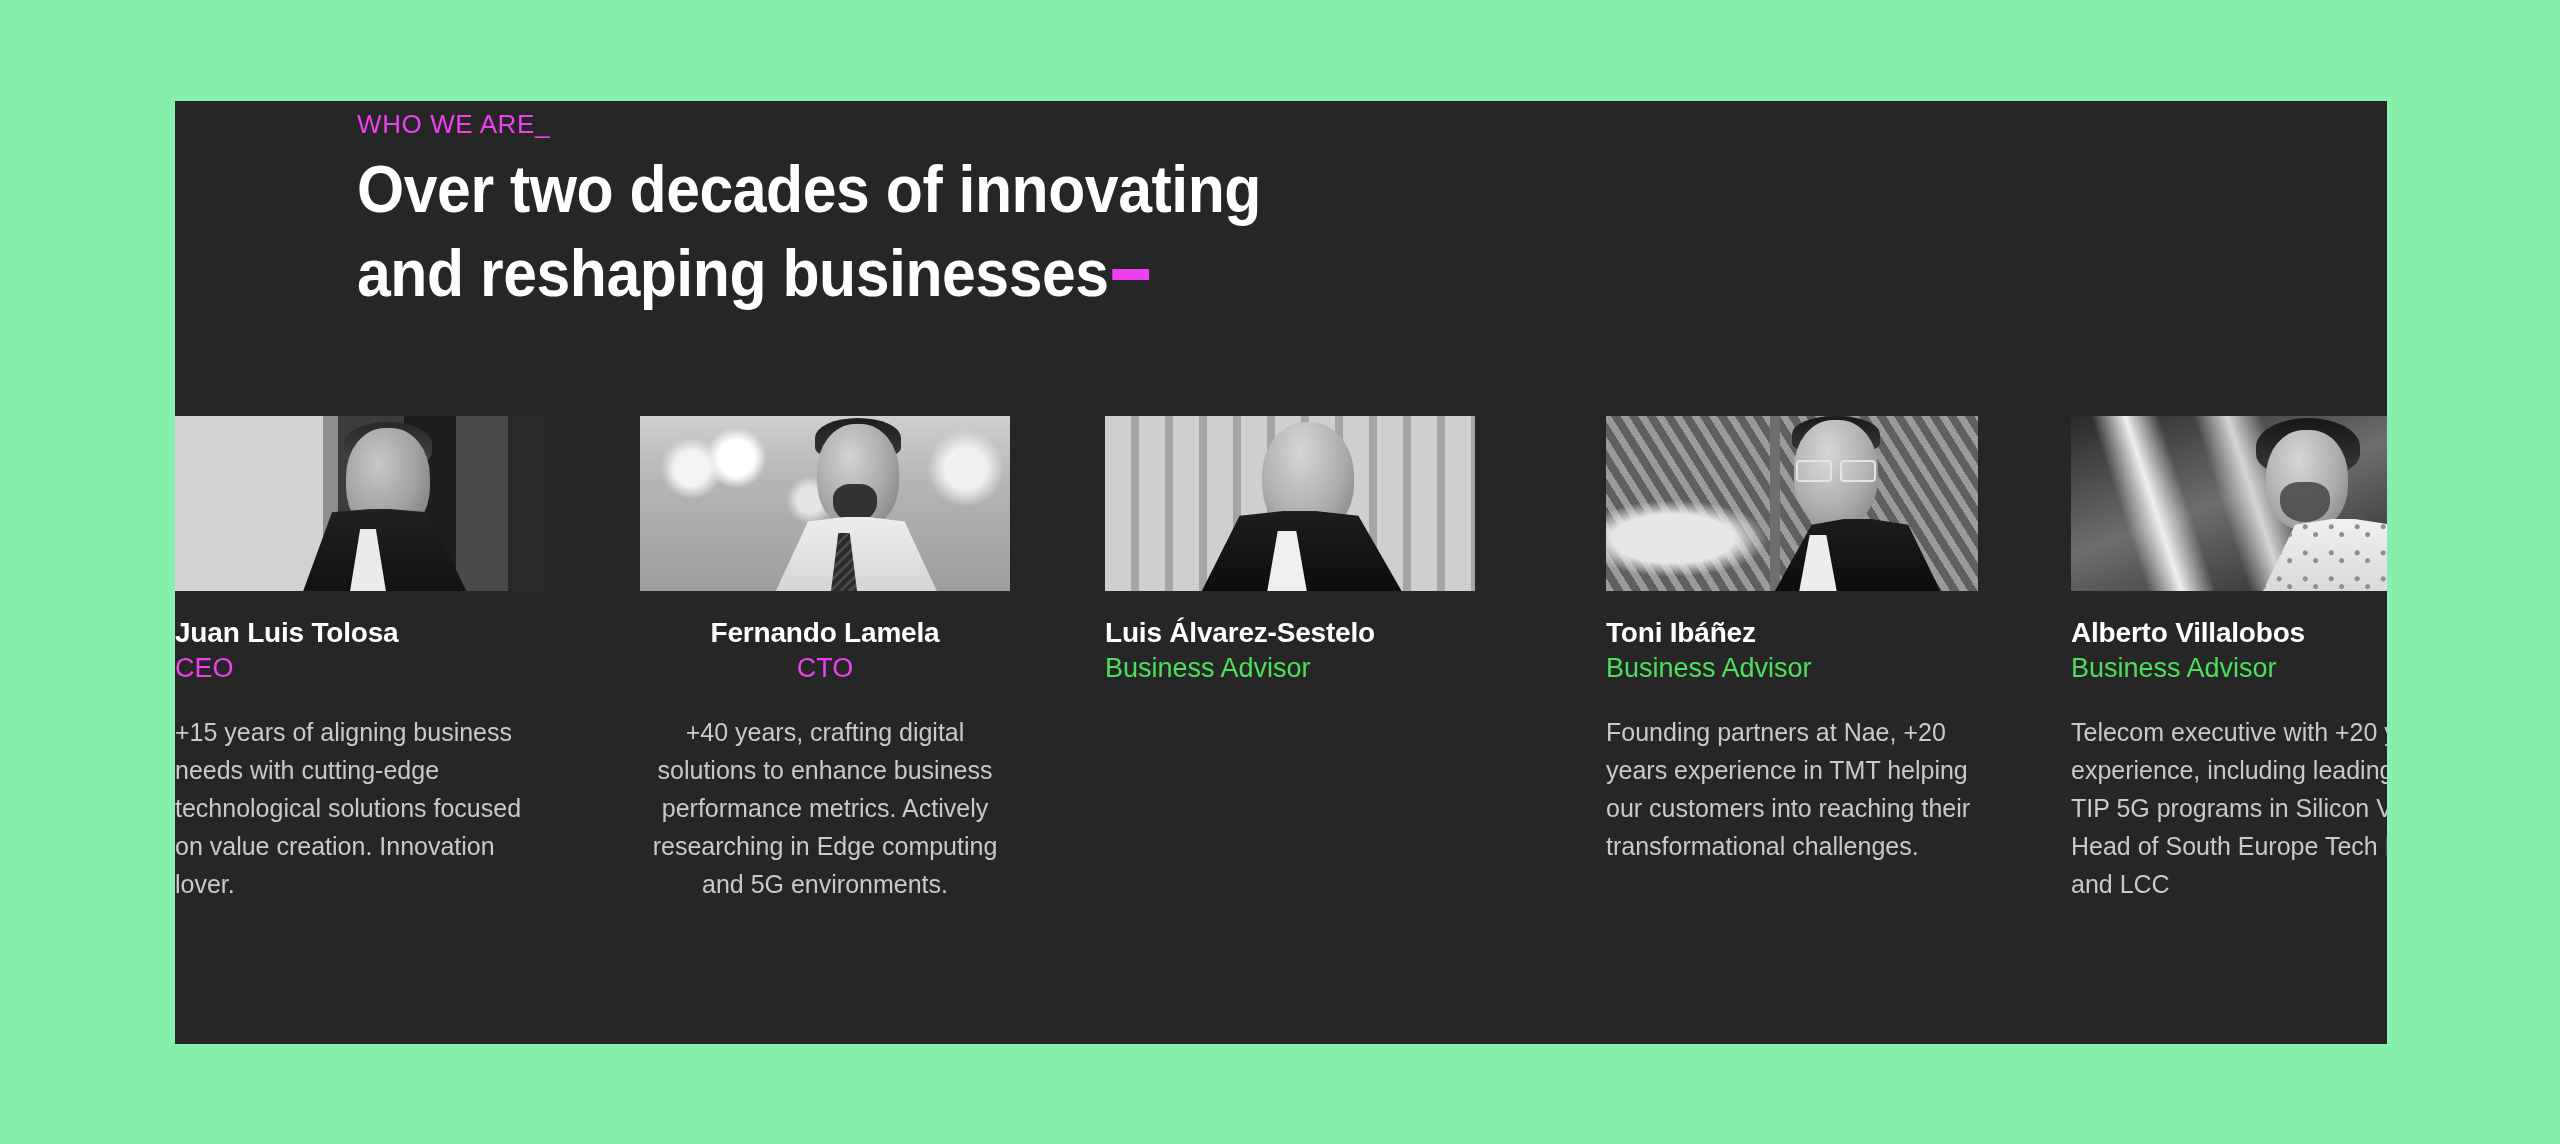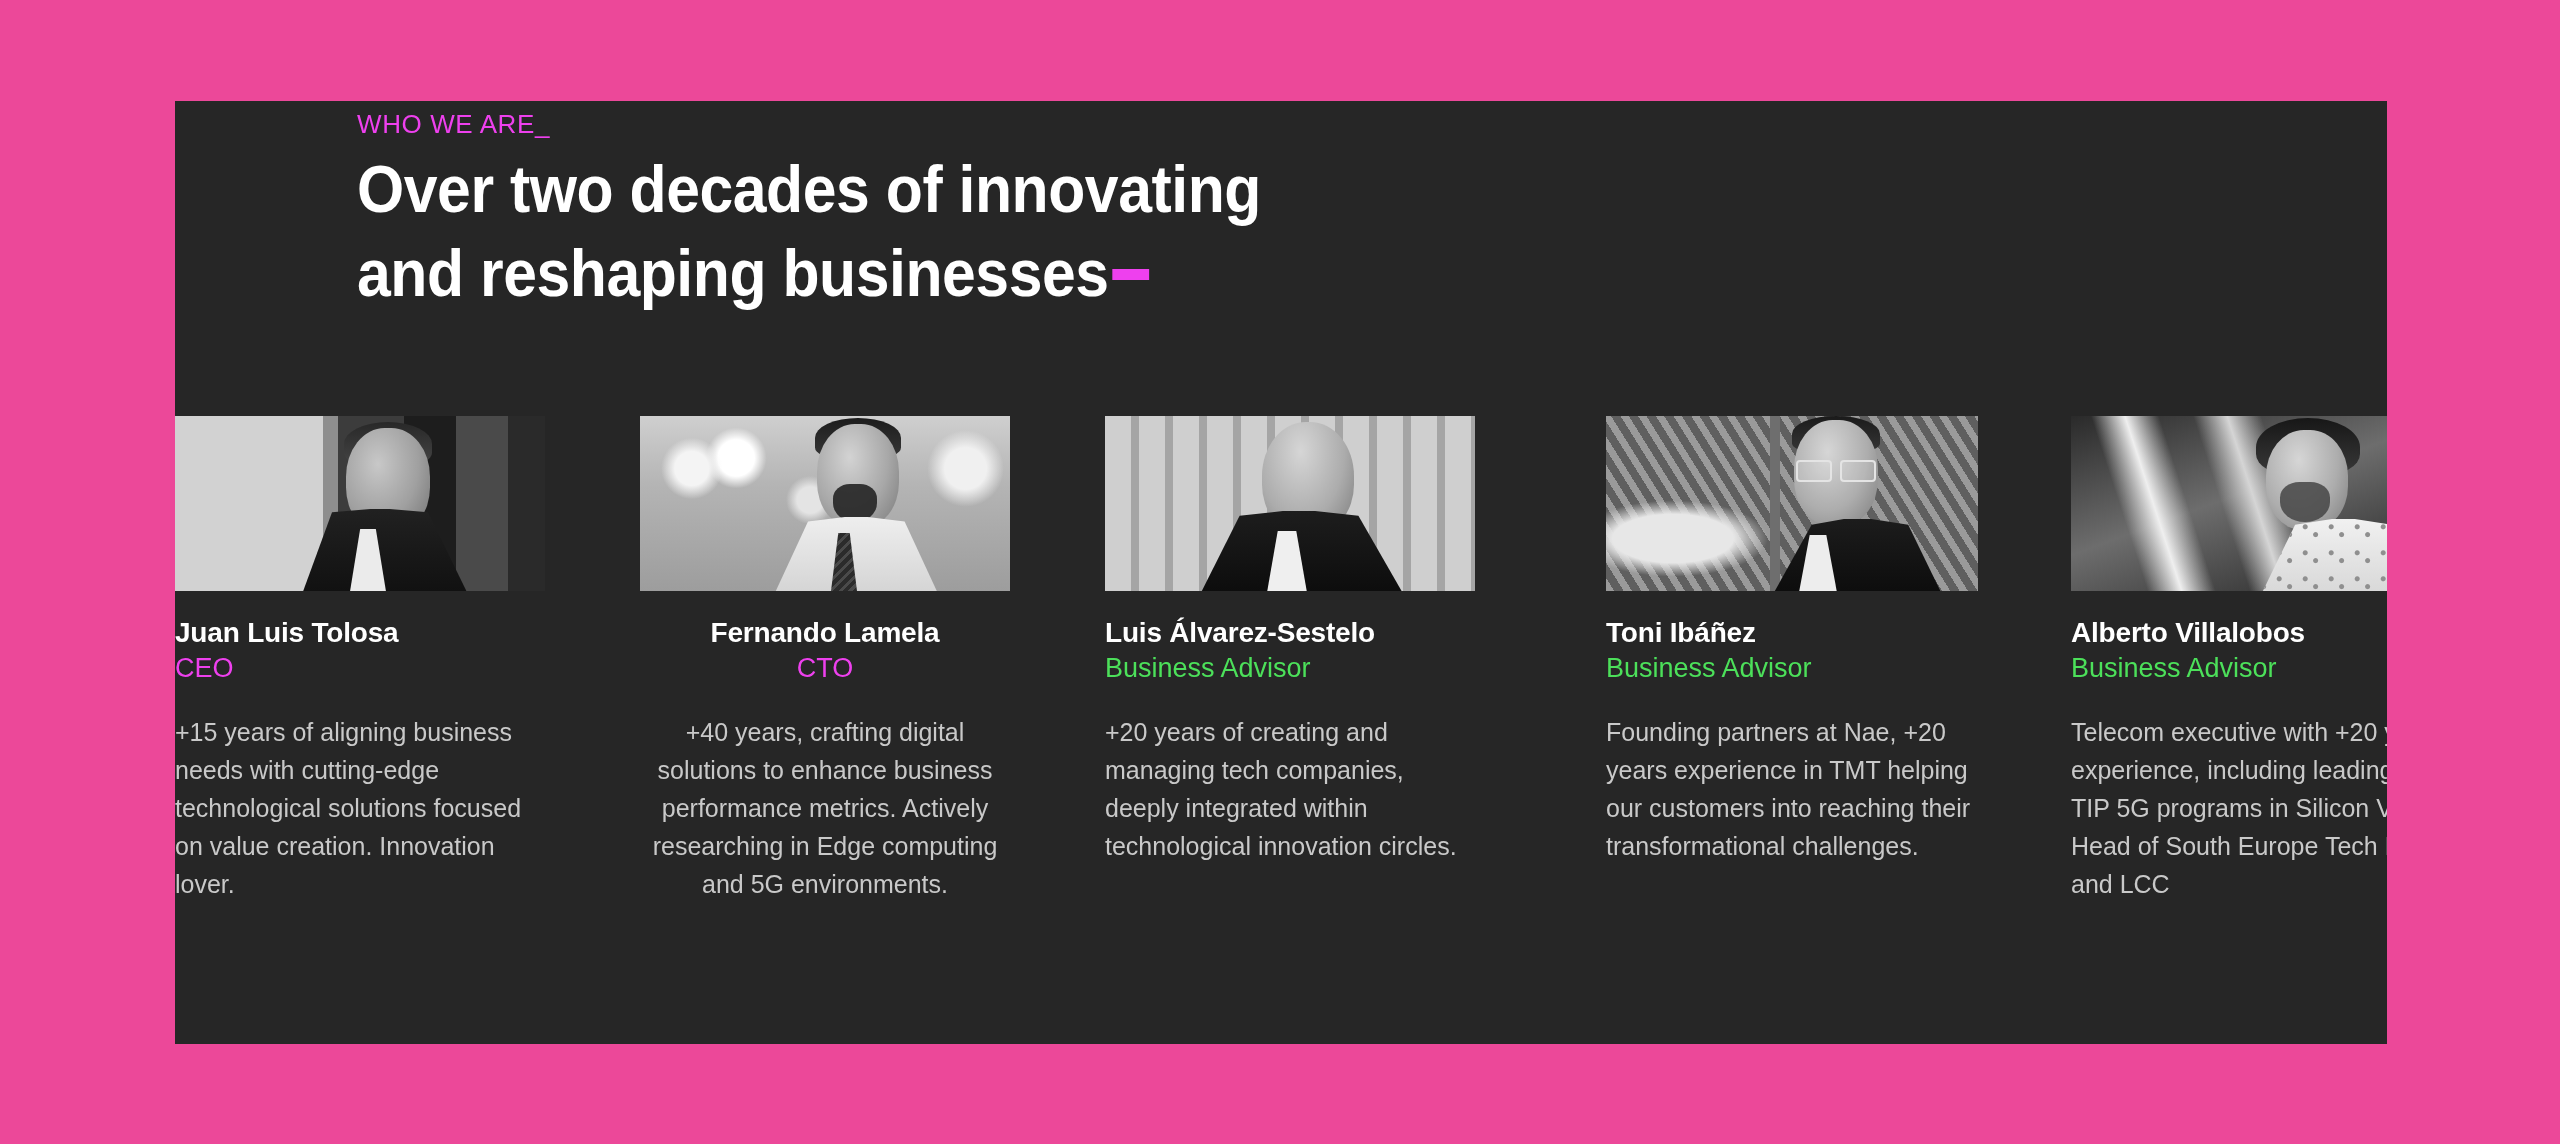--- a/index.html
+++ b/index.html
@@ -9,21 +9,21 @@
     height: 1144px;
     background: #ffffff;
     font-family: "Liberation Sans", sans-serif;
     overflow: hidden;
   }
 
   #stage {
     position: relative;
     width: 2560px;
     height: 1144px;
-    background: #ec4899;
+    background: #86efac;
   }
 
   
   #panel {
     position: absolute;
     left: 175px;
     top: 101px;
     width: 2212px;
     height: 943px;
     background: #262626;
@@ -374,21 +374,20 @@
           <div class="bg"></div>
           <div class="subject">
             <div class="head"></div>
             <div class="torso"></div>
             <div class="shirt"></div>
           </div>
         </div>
         <div class="info">
           <div class="name">Luis Álvarez-Sestelo</div>
           <div class="role green">Business Advisor</div>
-          <div class="bio">+20 years of creating and managing tech companies, deeply integrated within technological innovation circles.</div>
         </div>
       </div>
 
       <div class="member">
         <div class="photo p4">
           <div class="bg"></div>
           <div class="frame"></div>
           <div class="subject">
             <div class="hair"></div>
             <div class="head"></div>

